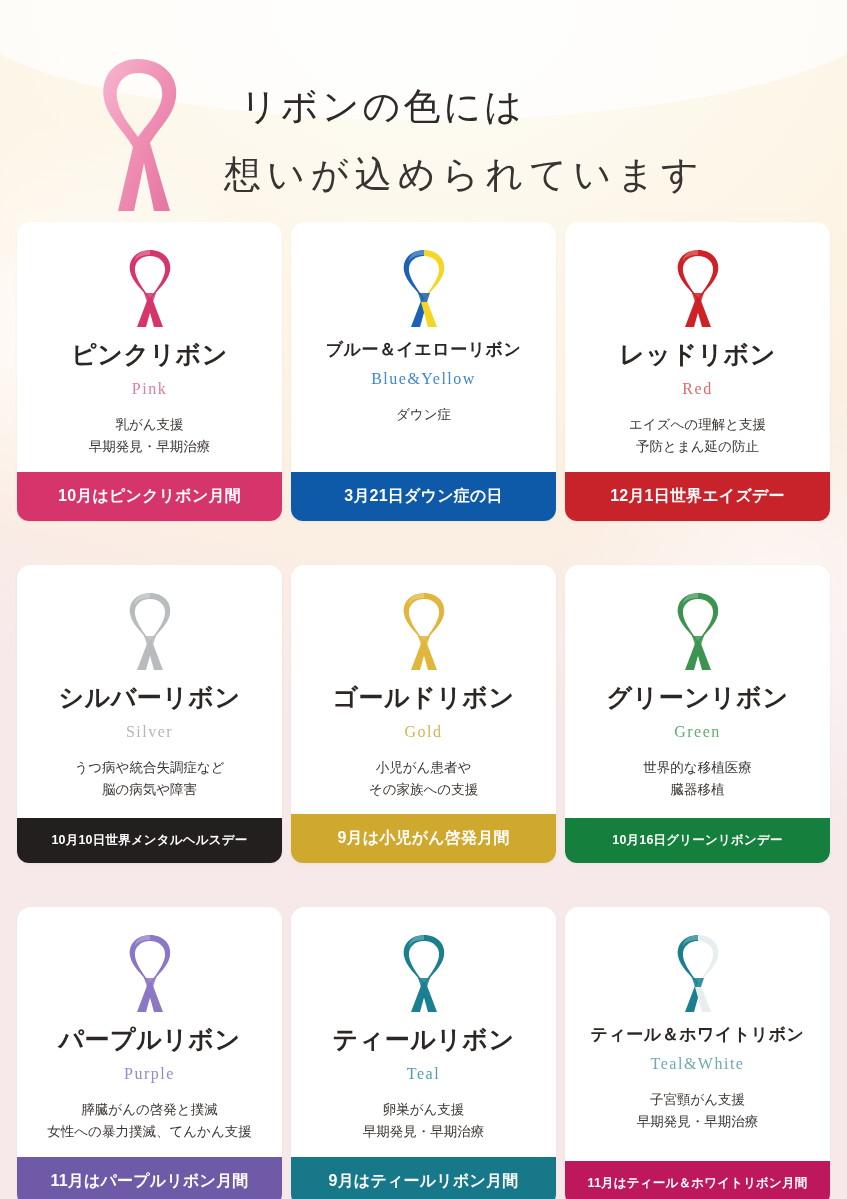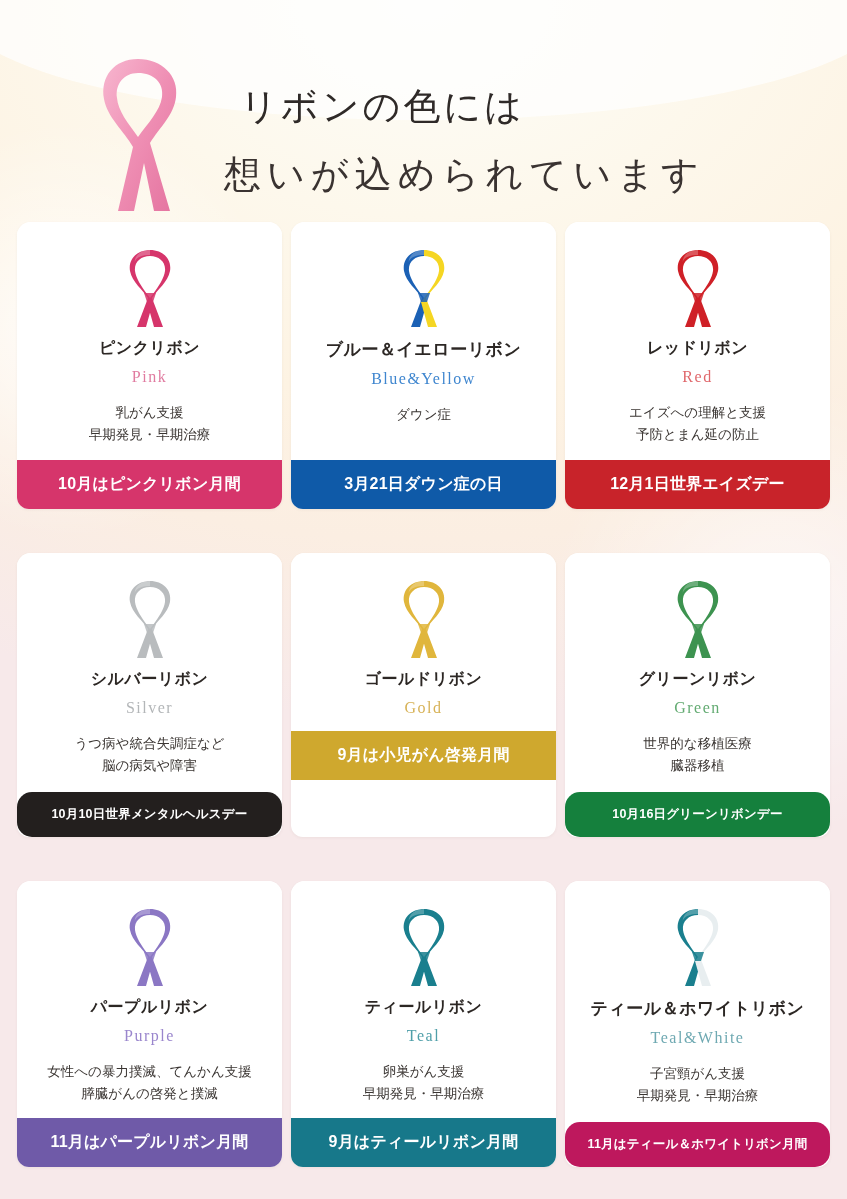--- a/index.html
+++ b/index.html
@@ -132,21 +132,21 @@
     height: 86px;
     margin-top: 14px;
     margin-bottom: 6px;
     z-index: 2;
   }
   .card-name {
     position: relative;
     z-index: 2;
     font-family: "Liberation Sans", sans-serif;
     font-weight: bold;
-    font-size: 16px;
+    font-size: 25px;
     color: #2c2724;
     letter-spacing: 0.5px;
     text-align: center;
     margin-top: 2px;
   }
   .card-name.small {
     font-size: 17px;
   }
   .card-en {
     position: relative;
@@ -174,21 +174,21 @@
     width: 100%;
     box-sizing: border-box;
     text-align: center;
     color: #ffffff;
     font-size: 16px;
     font-weight: bold;
     padding: 14px 4px 14px 4px;
     letter-spacing: 0.2px;
     margin-top: 14px;
   }
-  .card-banner.tiny { font-size: 12.5px; border-radius: 15px; }
+  .card-banner.tiny { font-size: 12.5px; }
 
   .row-spacer { height: 26px; grid-column: 1 / -1; }
 </style>
 </head>
 <body>
 
 <div class="page">
   <div class="top-arc"></div>
   <div class="glow-left"></div>
   <div class="glow-right"></div>
@@ -357,20 +357,24 @@
     <path d="M33 6 C20 6 11 15 13 27 C15 38 26 46 31 54 L20 83 L29 83 L36 58 L30 50 C24 42 19 34 18 27 C17 18 24 12 33 12 Z" fill="url(#g_golda)"></path>
 
     <path d="M33 6 C46 6 55 15 53 27 C51 38 40 46 35 54 L46 83 L37 83 L30 58 L36 50 C42 42 47 34 48 27 C49 18 42 12 33 12 Z" fill="url(#g_goldb)"></path>
 
     <path d="M27 49 L39 49 L36 58 L30 58 Z" fill="#e0b63c" opacity="0.85"></path>
     <path d="M33 6 C24 6 18 11 17.6 18 C20 12.5 26 11 33 11 Z" fill="#ffffff" opacity="0.25"></path>
   </svg>
     </div>
     <div class="card-name">ゴールドリボン</div>
     <div class="card-en" style="color:#d7b257">Gold</div>
+    <div class="card-desc">
+      <div>小児がん患者や</div>
+      <div>その家族への支援</div>
+    </div>
     <div class="card-banner" style="background:#cfa82e">9月は小児がん啓発月間</div>
   </div>
       <div class="card">
     <div class="card-ribbon">
       
   <svg viewBox="0 0 66 86" width="66" height="86" aria-hidden="true">
     <defs>
       <linearGradient id="g_greena" x1="0" y1="0" x2="1" y2="1">
         <stop offset="0%" stop-color="#3d9350"></stop>
                 <stop offset="100%" stop-color="#3d9350"></stop>
@@ -417,22 +421,22 @@
 
     <path d="M33 6 C46 6 55 15 53 27 C51 38 40 46 35 54 L46 83 L37 83 L30 58 L36 50 C42 42 47 34 48 27 C49 18 42 12 33 12 Z" fill="url(#g_purpleb)"></path>
 
     <path d="M27 49 L39 49 L36 58 L30 58 Z" fill="#8b77c4" opacity="0.85"></path>
     <path d="M33 6 C24 6 18 11 17.6 18 C20 12.5 26 11 33 11 Z" fill="#ffffff" opacity="0.25"></path>
   </svg>
     </div>
     <div class="card-name">パープルリボン</div>
     <div class="card-en" style="color:#9a86cd">Purple</div>
     <div class="card-desc">
+      <div>膵臓がんの啓発と撲滅</div>
       <div>女性への暴力撲滅、てんかん支援</div>
-      <div>膵臓がんの啓発と撲滅</div>
     </div>
     <div class="card-banner" style="background:#6f5aa8">11月はパープルリボン月間</div>
   </div>
       <div class="card">
     <div class="card-ribbon">
       
   <svg viewBox="0 0 66 86" width="66" height="86" aria-hidden="true">
     <defs>
       <linearGradient id="g_teala" x1="0" y1="0" x2="1" y2="1">
         <stop offset="0%" stop-color="#1a7f8e"></stop>

